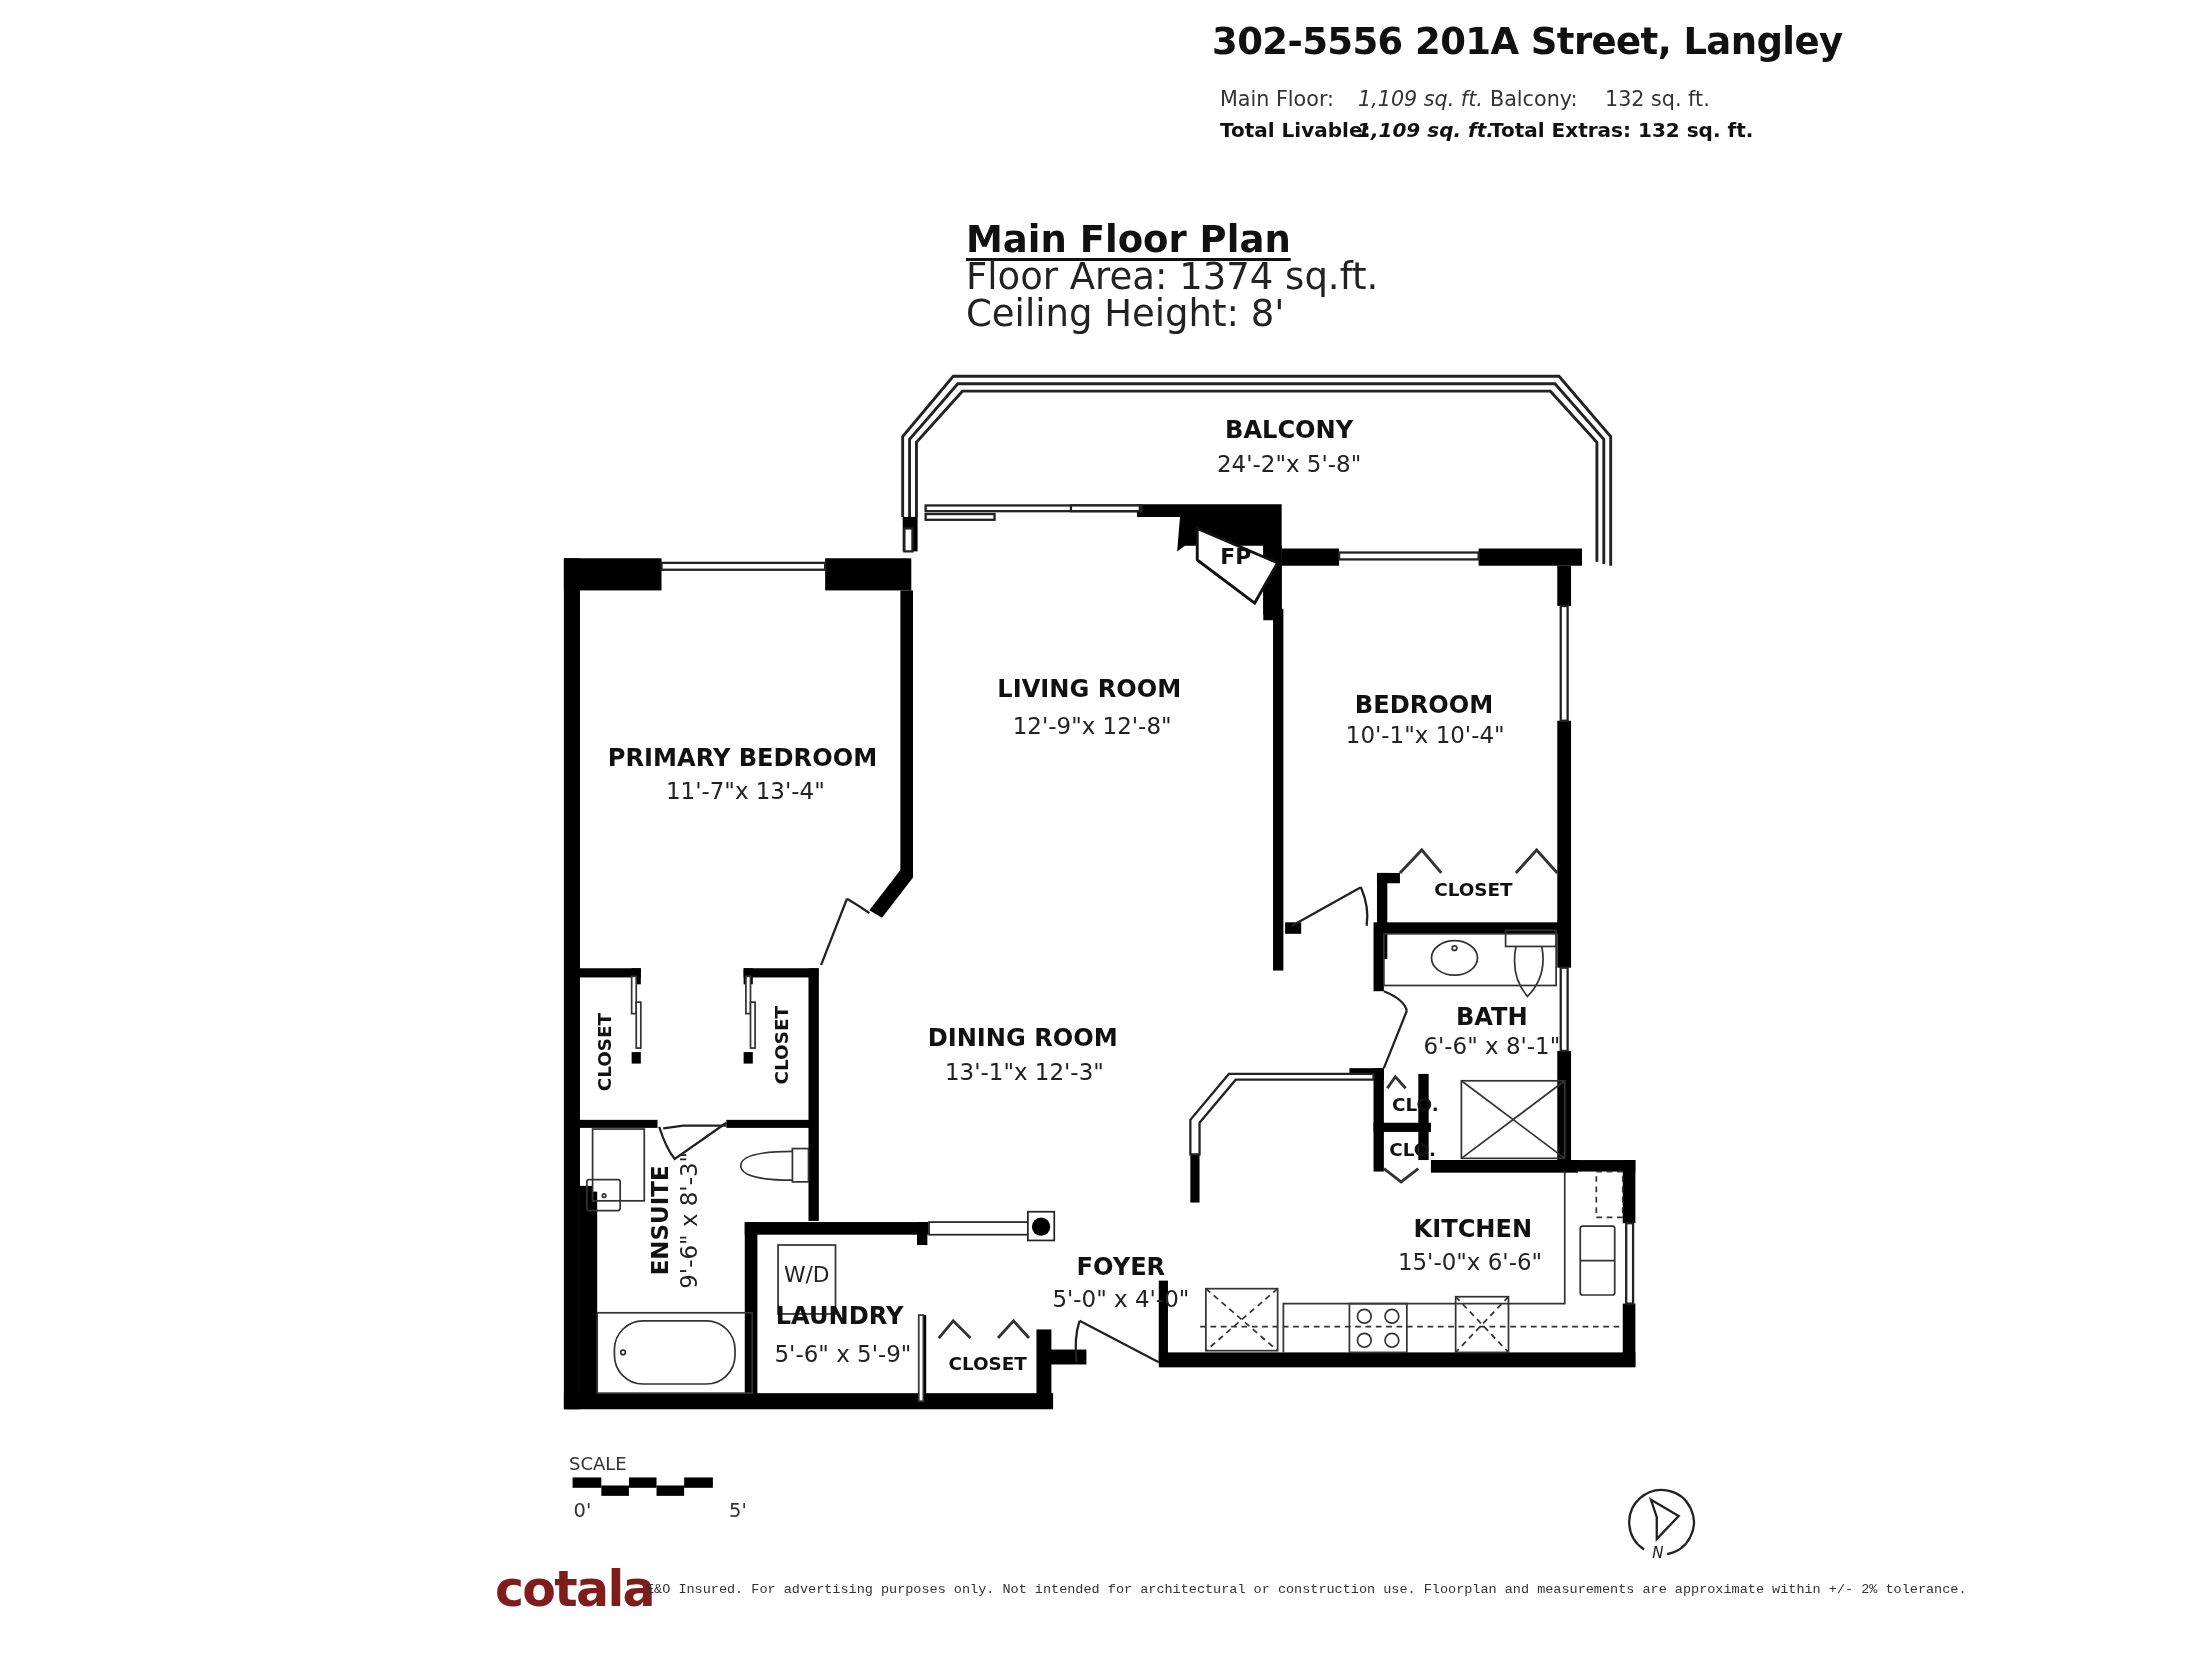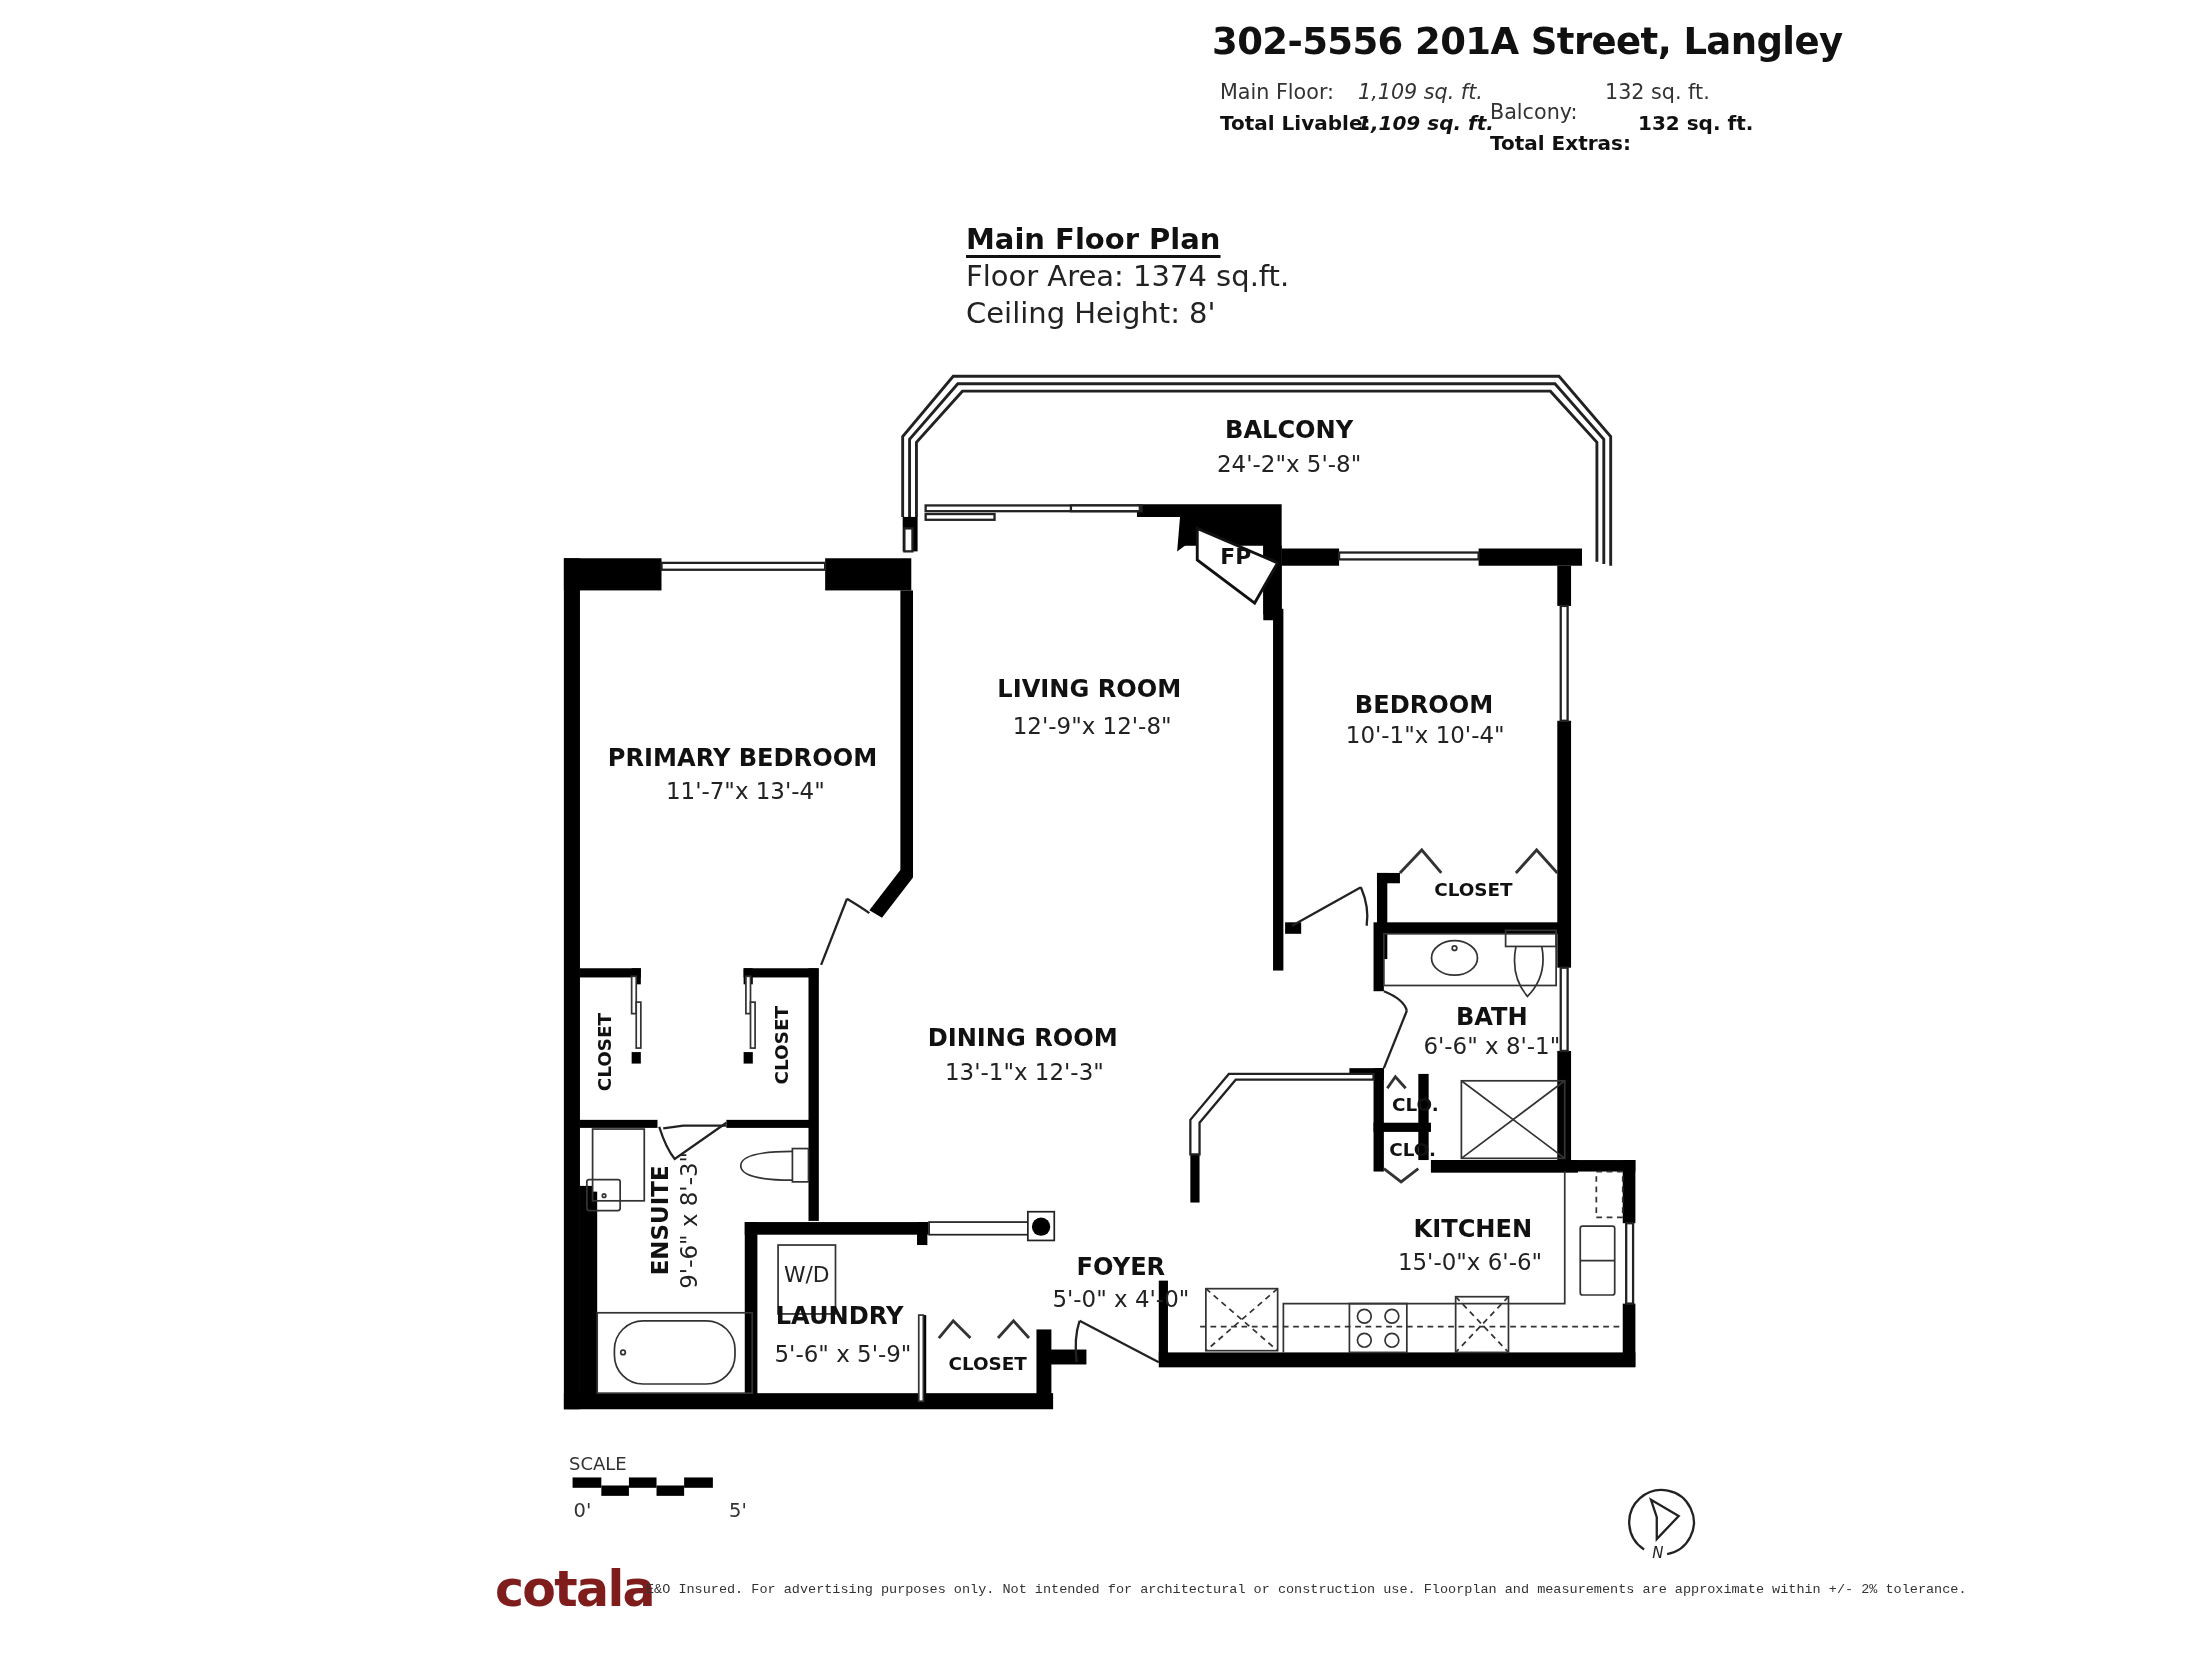--- a/index.html
+++ b/index.html
@@ -1,28 +1,28 @@
 <!DOCTYPE html>
 <html style="font-size:9.2px"><head>
 <meta charset="utf-8">
 <style>
   html, body { margin:0; padding:0; background:#ffffff; }
   body { width:2205px; height:1654px; position:relative; overflow:hidden; font-family:"DejaVu Sans", sans-serif; color:#111; }
   .hdr-title { position:absolute; left:1192px; top:19.5px; font-size:37px; font-weight:bold; letter-spacing:-0.6px; color:#111; white-space:nowrap;margin-left:20px; }
   .stats { position:absolute; left:1220px; top:80px; font-size:20.7px; color:#333; }
-  .stats .row { display:flex; height:31px; align-items:flex-start; white-space:nowrap; }
+  .stats .row { display:flex; height:31px; align-items:flex-end; white-space:nowrap; }
   .stats .row.bold { font-weight:bold; color:#111; font-size:20px; }
   .stats .c1 { width:138px; }
   .stats .c2 { width:132px;font-style:italic; }
   .stats .c3 { width:115px;margin-top:20px; }
   .stats .c4 { width:138px; }
   .stats .row.bold .c1 { width:137px; }
   .stats .row.bold .c2 { width:133px; }
   .stats .row.bold .c3 { width:148px; }
-  .plan-hdr { position:absolute; left:966px; top:221px; font-size:29px; line-height:37px; color:#222; }
+  .plan-hdr { position:absolute; left:966px; top:221px; font-size:37px; line-height:37px; color:#222; }
   .plan-hdr .t { font-weight:bold; text-decoration:underline; text-underline-offset:5.7px; text-decoration-thickness:2.9px; color:#111; }
   svg.plan { position:absolute; left:0; top:0; }
   .room-name { font-family:"DejaVu Sans", sans-serif; font-weight:bold; font-size:42px; fill:#111; text-anchor:middle; }
   .room-dim  { font-family:"DejaVu Sans", sans-serif; font-size:40px; fill:#222; text-anchor:middle; }
   .small-name { font-family:"DejaVu Sans", sans-serif; font-weight:bold; font-size:32px; fill:#111; text-anchor:middle; }
   .scale { position:absolute; left:569px; top:1453px; }
   .scale .lbl { font-size:18px; color:#333; }
   .scale .ticks { position:relative; width:172px; height:29px; font-size:19.5px; color:#333; }
   .logo { position:absolute; left:495px; top:1561px; font-size:49px; font-weight:bold; letter-spacing:-1.7px; color:#7f1d1d; }
   .disclaimer { position:absolute; left:646px; top:1582px; font-size:13.5px; color:#333; white-space:nowrap;font-family:Liberation Mono, monospace; }

